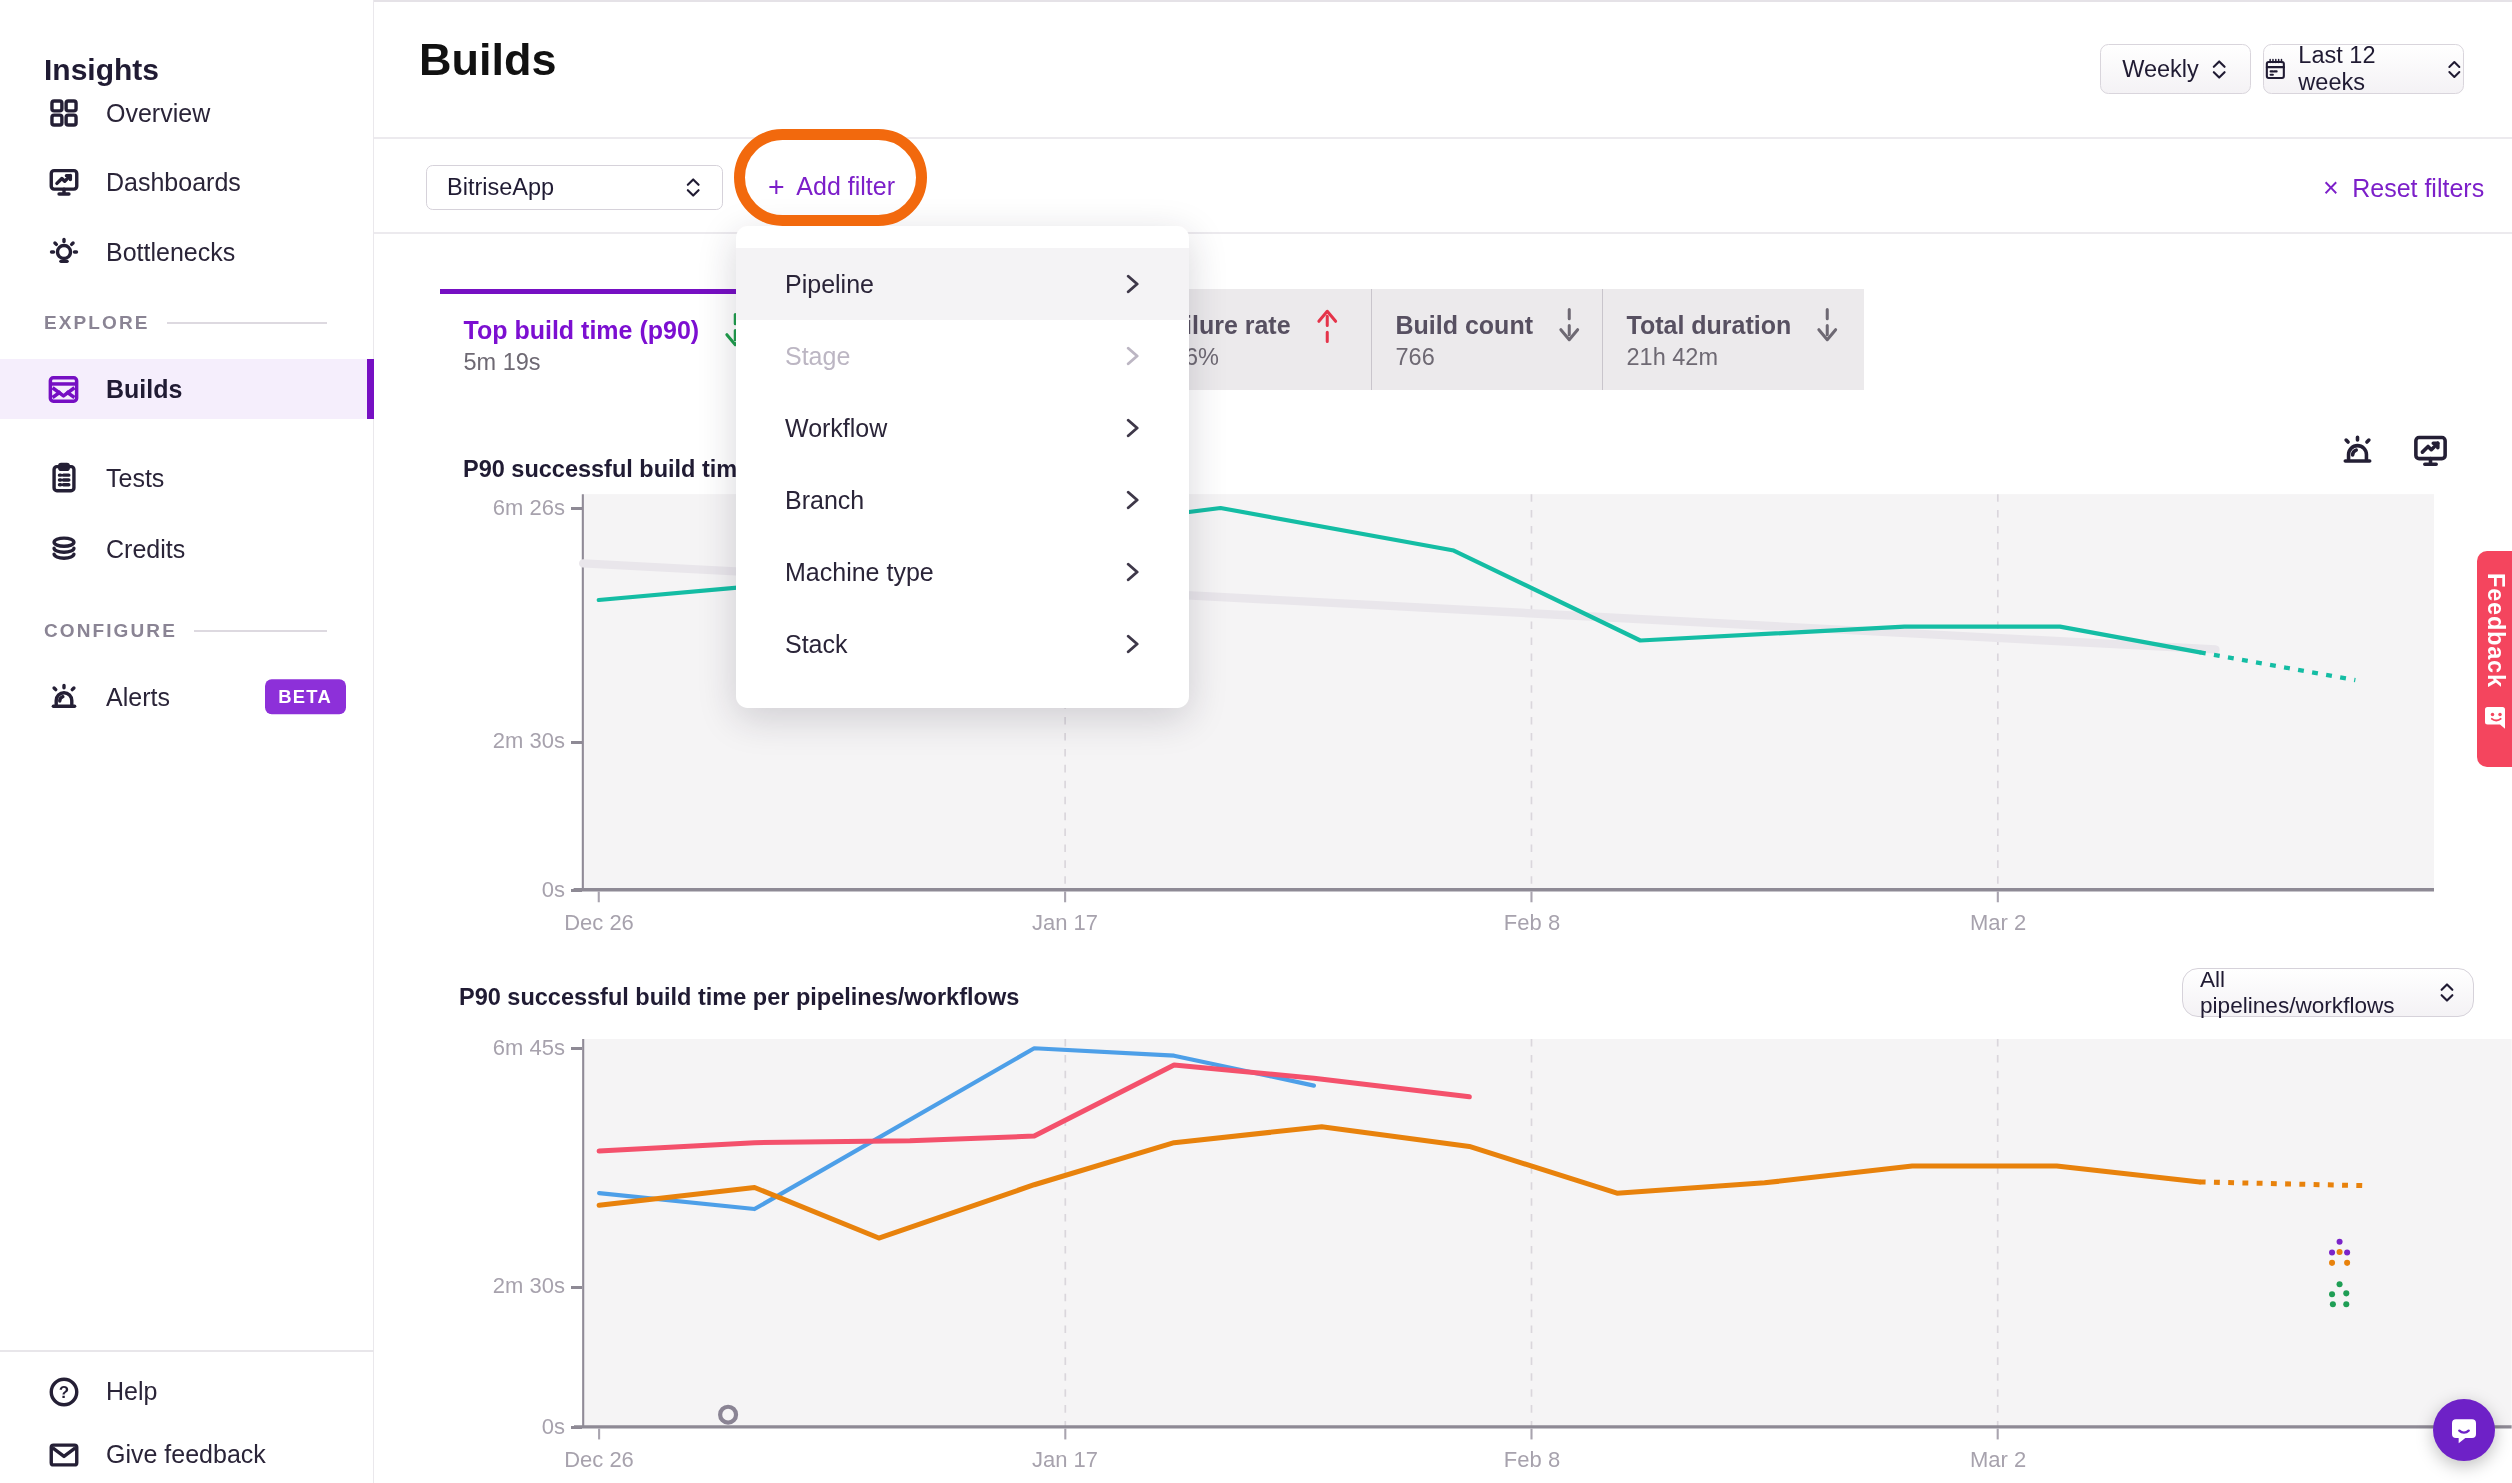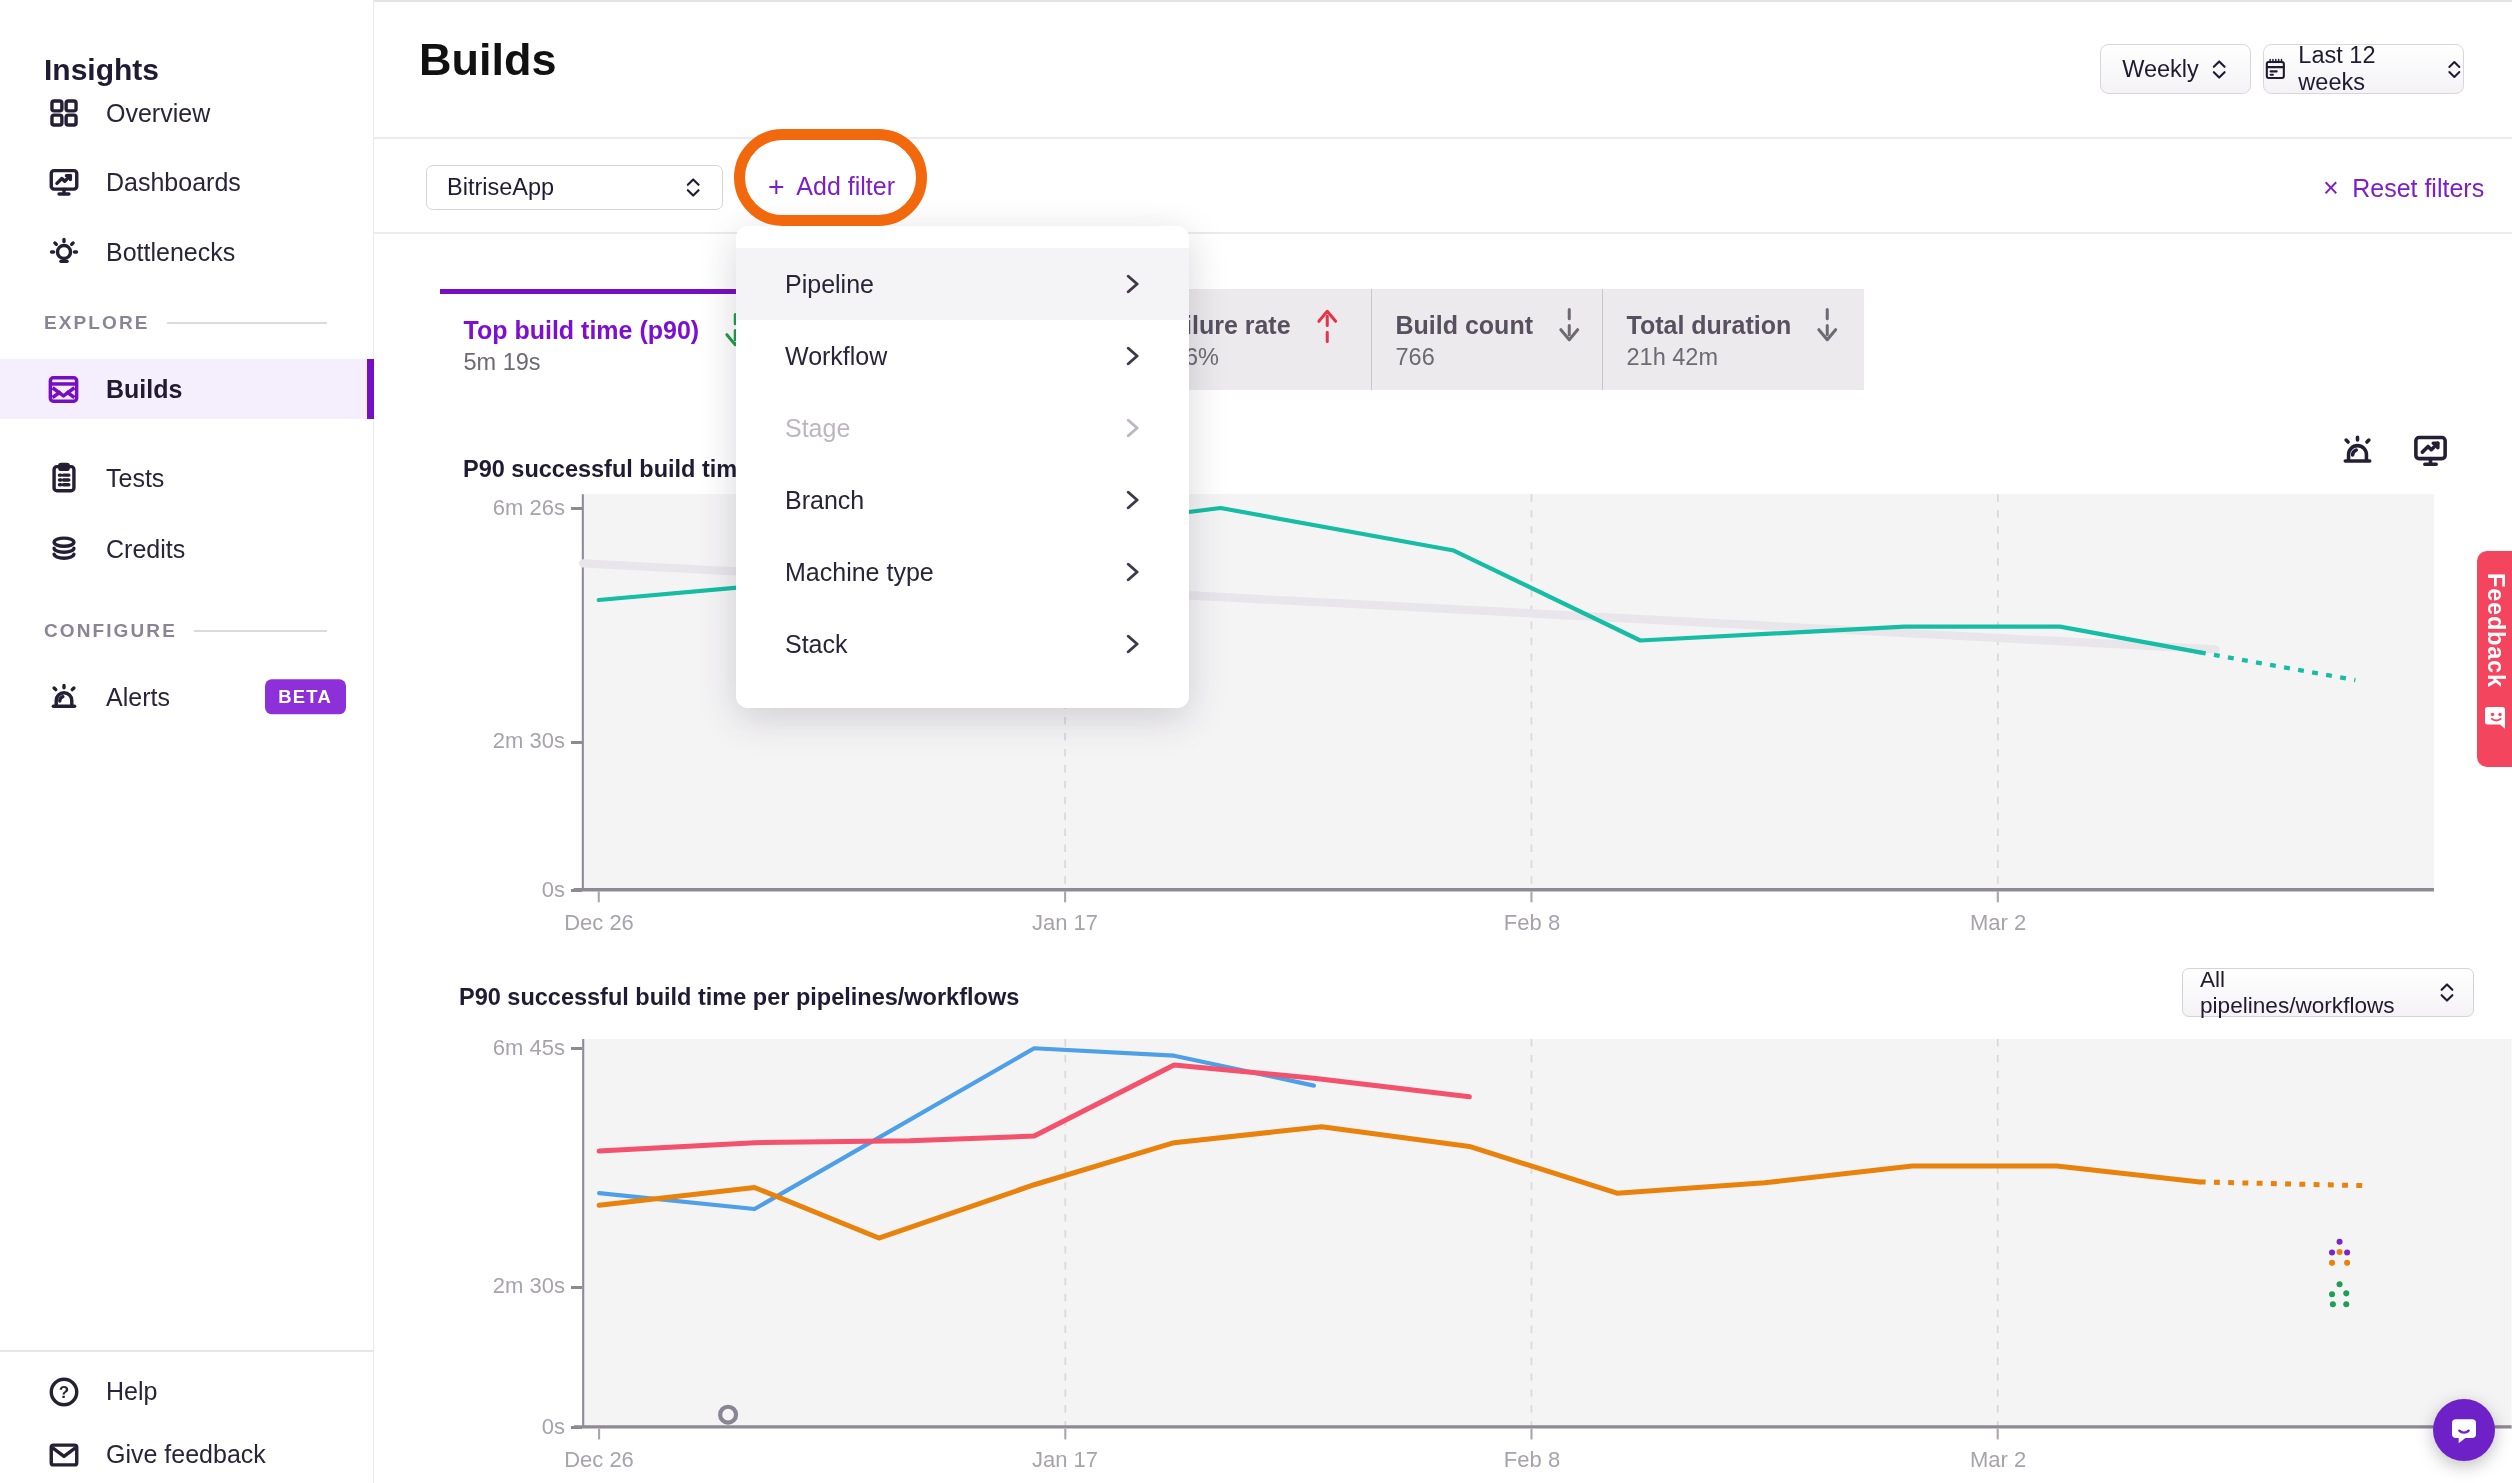--- a/index.html
+++ b/index.html
@@ -58,21 +58,21 @@
   .mtab.t2 .mt-value{left:375px;}
   .mtab.b-left{border-left:1.7px solid #C9C5CC;}
 
   
   .chart-title{font-size:23.5px;font-weight:bold;color:#201B33;white-space:nowrap;}
   .c1-title{left:463px;top:456px;}
   .c2-title{left:459px;top:984px;}
   .chart-icons{left:2338px;top:431px;display:flex;gap:34px;z-index:2;}
   .chart-icons .cico{width:39px;height:39px;cursor:pointer;}
   .select-pipelines{left:2174px;top:968px;width:292px;height:49px;padding:0 17px;
-    background:linear-gradient(#ffffff,#F4F2F5);justify-content:center;gap:17px;border-radius:7px;font-size:22.6px;}
+    background:linear-gradient(#ffffff,#F4F2F5);justify-content:center;gap:17px;border-radius:16px;font-size:22.6px;}
   .axis-ylabel{position:absolute;width:109px;text-align:right;font-size:22px;color:#A7A2AD;}
   .axis-xlabel{position:absolute;width:134px;text-align:center;font-size:22px;color:#A7A2AD;}
   .ytick-dash{position:absolute;width:11px;height:2.5px;background:#8E8A95;}
 
   
   .menu{left:736px;top:226px;width:453px;height:482px;background:#fff;border-radius:11.7px;
     box-shadow:0 10px 38px rgba(32,27,51,0.18);padding-top:22px;box-sizing:border-box;z-index:50;}
   .menu-item{height:72px;display:flex;align-items:center;padding:0 50px 0 49px;cursor:pointer;}
   .menu-item .mi-label{font-size:25px;color:#2A2438;}
   .menu-item .mi-chev{margin-left:auto;}
@@ -406,29 +406,29 @@
     <div class="axis-xlabel" style="left: 1931px; top: 1447px;">Mar 2</div>
   </div>
 
 <div class="abs menu">
   <div class="menu-item hover">
     <span class="mi-label">Pipeline</span>
     <svg class="mi-chev" width="13.4" height="20" viewBox="0 0 12 18" fill="none" stroke="#3E3849" stroke-width="2.6" stroke-linecap="round" stroke-linejoin="round">
         <polyline points="2,2 10,9 2,16"></polyline>
       </svg>
   </div>
+  <div class="menu-item disabled">
+    <span class="mi-label">Stage</span>
+    <svg class="mi-chev" width="13.4" height="20" viewBox="0 0 12 18" fill="none" stroke="#BCB6C3" stroke-width="2.6" stroke-linecap="round" stroke-linejoin="round">
+        <polyline points="2,2 10,9 2,16"></polyline>
+      </svg>
+  </div>
   <div class="menu-item">
     <span class="mi-label">Workflow</span>
     <svg class="mi-chev" width="13.4" height="20" viewBox="0 0 12 18" fill="none" stroke="#3E3849" stroke-width="2.6" stroke-linecap="round" stroke-linejoin="round">
-        <polyline points="2,2 10,9 2,16"></polyline>
-      </svg>
-  </div>
-  <div class="menu-item disabled">
-    <span class="mi-label">Stage</span>
-    <svg class="mi-chev" width="13.4" height="20" viewBox="0 0 12 18" fill="none" stroke="#BCB6C3" stroke-width="2.6" stroke-linecap="round" stroke-linejoin="round">
         <polyline points="2,2 10,9 2,16"></polyline>
       </svg>
   </div>
   <div class="menu-item">
     <span class="mi-label">Branch</span>
     <svg class="mi-chev" width="13.4" height="20" viewBox="0 0 12 18" fill="none" stroke="#3E3849" stroke-width="2.6" stroke-linecap="round" stroke-linejoin="round">
         <polyline points="2,2 10,9 2,16"></polyline>
       </svg>
   </div>
   <div class="menu-item">

